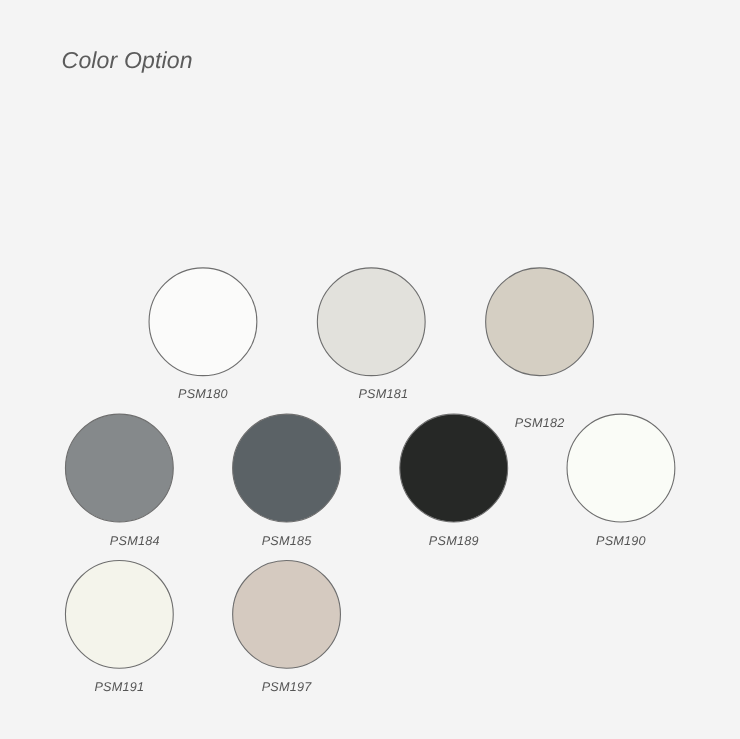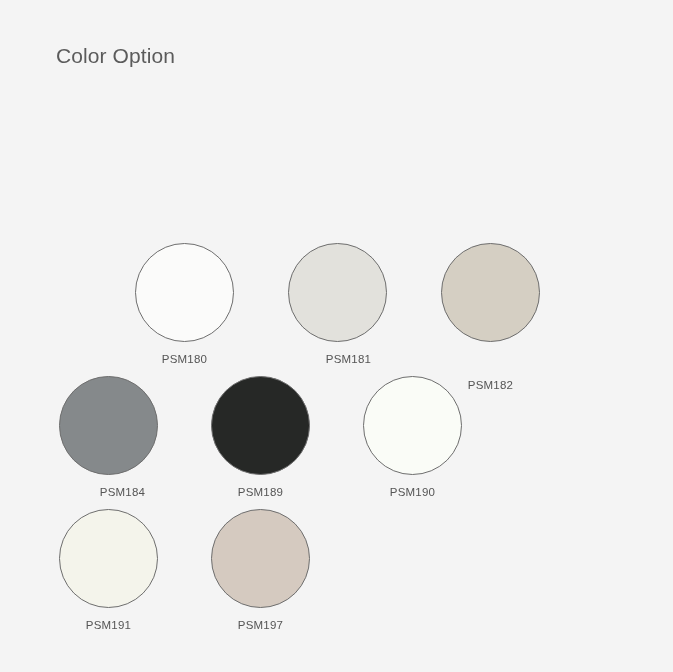--- a/index.html
+++ b/index.html
@@ -14,20 +14,21 @@
     font-family: "Liberation Sans", "DejaVu Sans", sans-serif;
     overflow: hidden;
     position: relative;
     -webkit-font-smoothing: antialiased;
   }
 
   #page-root {
     position: relative;
     width: 673px;
     height: 672px;
+    font-style: italic;
   }
 
   .page-title {
     position: absolute;
     left: 56px;
     top: 42px;
     font-size: 21px;
     font-weight: 400;
     color: #5b5b5b;
     letter-spacing: 0.1px;
@@ -108,20 +109,24 @@
         <span class="swatch-label" style="color: rgb(85, 85, 85); margin-top: 36px;">PSM182</span>
       </div>
     </div>
 
     <div class="swatch-row swatch-row-2">
       <div class="swatch-cell">
         <span class="swatch-circle" style="background: rgb(133, 137, 139); border-color: rgb(110, 110, 110);"></span>
         <span class="swatch-label" style="color: rgb(85, 85, 85); padding-left: 28px;">PSM184</span>
       </div>
       <div class="swatch-cell">
+        <span class="swatch-circle" style="background: rgb(91, 98, 102); border-color: rgb(110, 110, 110);"></span>
+        <span class="swatch-label" style="color: rgb(85, 85, 85);">PSM185</span>
+      </div>
+      <div class="swatch-cell">
         <span class="swatch-circle" style="background: rgb(38, 40, 38); border-color: rgb(110, 110, 110);"></span>
         <span class="swatch-label" style="color: rgb(85, 85, 85);">PSM189</span>
       </div>
       <div class="swatch-cell">
         <span class="swatch-circle" style="background: rgb(250, 252, 247); border-color: rgb(110, 110, 110);"></span>
         <span class="swatch-label" style="color: rgb(85, 85, 85);">PSM190</span>
       </div>
     </div>
 
     <div class="swatch-row swatch-row-3">

